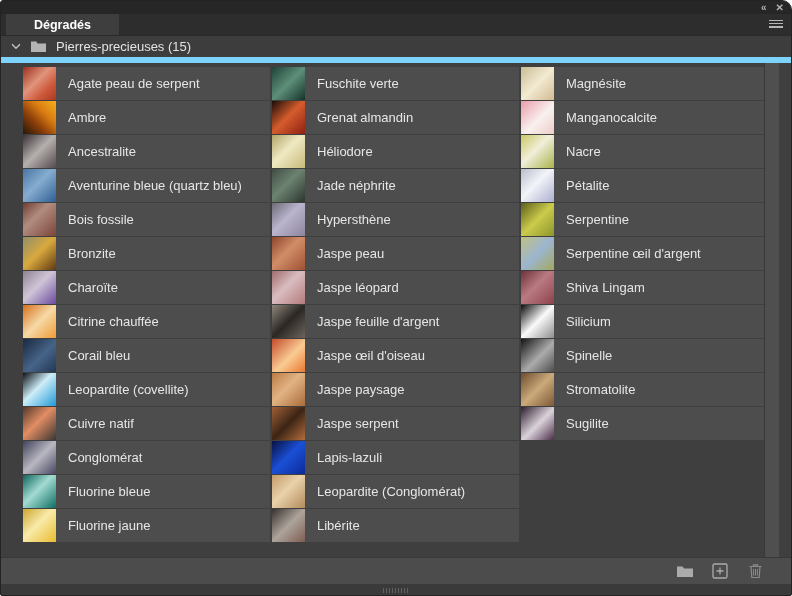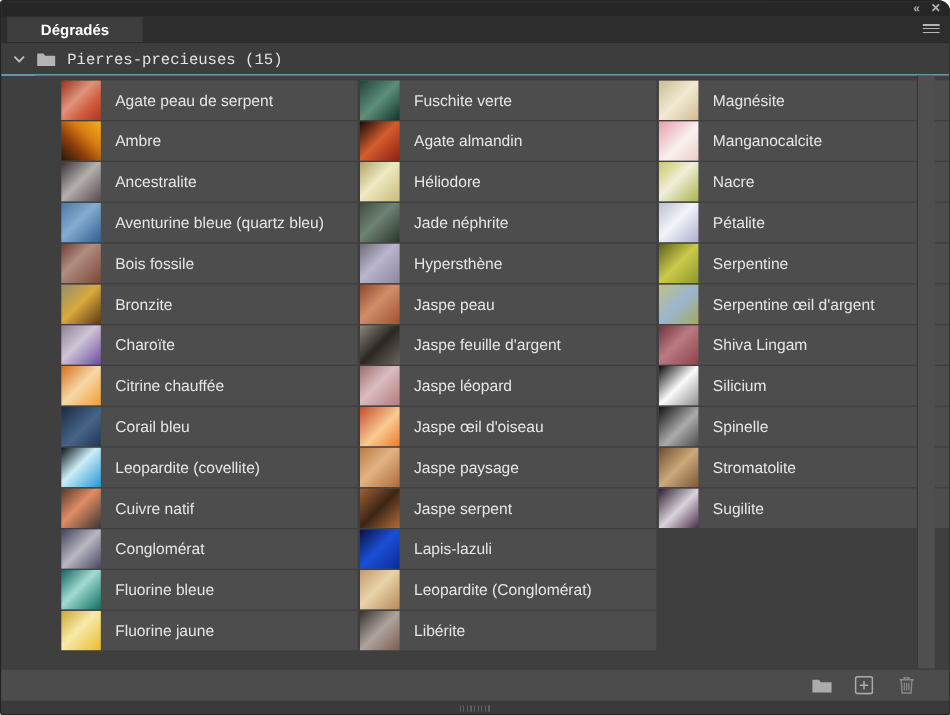--- a/index.html
+++ b/index.html
@@ -12,24 +12,24 @@
   
   .top-strip{height:13px;background:#262626;display:flex;align-items:center;justify-content:flex-end;gap:9px;padding:0 7px 0 0;border-radius:0 9px 0 0;}
   .win-glyph{color:#b2b2b2;font-size:10px;line-height:10px;font-weight:bold;cursor:default;}
   
   .tab-bar{height:22px;background:#2d2d2d;display:flex;align-items:stretch;border-bottom:1px solid #2a2a2a;}
   .tab{background:#3e3e3e;color:#ffffff;font-size:12.5px;font-weight:bold;padding:0 28px;display:flex;align-items:center;margin-left:5px;}
   .tab-spacer{flex:1;}
   .menu-btn{width:30px;display:flex;align-items:center;justify-content:center;}
   .menu-lines{width:14px;height:10px;background:repeating-linear-gradient(to bottom,#b5b5b5 0 1.3px,rgba(0,0,0,0) 1.3px 3.2px);}
   
-  .group-header{height:27px;background:#3d3d3d;border-bottom:1px solid #7dd3fc;display:flex;align-items:center;padding-left:10px;gap:9px;color:#e2e2e2;font-size:13px;font-family:Liberation Mono, monospace;}
+  .group-header{height:27px;background:#3d3d3d;border-bottom:6px solid #7dd3fc;display:flex;align-items:center;padding-left:10px;gap:9px;color:#e2e2e2;font-size:13px;}
   .chev{display:flex;align-items:center;}
   
-  .list-region{flex:1;position:relative;padding:4px 0 0 22px;background:#3f3f3f;margin-left:28px;}
+  .list-region{flex:1;position:relative;padding:4px 0 0 22px;background:#3f3f3f;}
   .list{display:grid;grid-auto-flow:column;grid-template-rows:repeat(14,33px);grid-template-columns:repeat(3,247px);gap:1px 2px;}
   .g-item{background:#4d4d4d;display:flex;align-items:center;overflow:hidden;cursor:default;}
   .g-swatch{width:33px;height:33px;flex:0 0 33px;}
   .g-label{color:#e6e6e6;font-size:13px;padding-left:12px;white-space:nowrap;}
   .scroll-track{position:absolute;top:0;bottom:0;right:12px;width:15px;background:#4f4f4f;border-left:1px solid #383838;}
   
   .footer{height:28px;background:#4c4c4c;border-top:1px solid #393939;border-bottom:1px solid #393939;display:flex;align-items:center;justify-content:flex-end;gap:15px;padding-right:26px;}
   .foot-btn{display:flex;align-items:center;justify-content:center;width:20px;height:20px;}
   .bottom-strip{height:10px;background:#3a3a3a;display:flex;align-items:center;justify-content:center;}
   .grip{width:26px;height:5px;background:repeating-linear-gradient(to right,#606060 0 1px,rgba(0,0,0,0) 1px 3px);}
@@ -139,21 +139,21 @@
     <div class="g-label">Fluorine jaune</div>
   </div>
 
   <div class="g-item">
     <div class="g-swatch" style="background: linear-gradient(135deg, rgb(33, 66, 58) 0%, rgb(93, 143, 121) 50%, rgb(22, 51, 42) 100%);"></div>
     <div class="g-label">Fuschite verte</div>
   </div>
 
   <div class="g-item">
     <div class="g-swatch" style="background: linear-gradient(135deg, rgb(23, 12, 8) 0%, rgb(213, 92, 44) 48%, rgb(142, 32, 20) 100%);"></div>
-    <div class="g-label">Agate almandin</div>
+    <div class="g-label">Grenat almandin</div>
   </div>
 
   <div class="g-item">
     <div class="g-swatch" style="background: linear-gradient(135deg, rgb(177, 164, 104) 0%, rgb(239, 233, 194) 45%, rgb(201, 186, 124) 100%);"></div>
     <div class="g-label">Héliodore</div>
   </div>
 
   <div class="g-item">
     <div class="g-swatch" style="background: linear-gradient(135deg, rgb(65, 76, 68) 0%, rgb(109, 131, 113) 45%, rgb(43, 53, 45) 100%);"></div>
     <div class="g-label">Jade néphrite</div>
@@ -163,27 +163,27 @@
     <div class="g-swatch" style="background: linear-gradient(135deg, rgb(108, 108, 117) 0%, rgb(186, 180, 206) 45%, rgb(141, 133, 156) 100%);"></div>
     <div class="g-label">Hypersthène</div>
   </div>
 
   <div class="g-item">
     <div class="g-swatch" style="background: linear-gradient(135deg, rgb(141, 69, 44) 0%, rgb(209, 141, 104) 45%, rgb(160, 81, 51) 100%);"></div>
     <div class="g-label">Jaspe peau</div>
   </div>
 
   <div class="g-item">
+    <div class="g-swatch" style="background: linear-gradient(135deg, rgb(159, 109, 109) 0%, rgb(218, 188, 192) 45%, rgb(179, 123, 123) 100%);"></div>
+    <div class="g-label">Jaspe léopard</div>
+  </div>
+
+  <div class="g-item">
     <div class="g-swatch" style="background: linear-gradient(135deg, rgb(142, 134, 124) 0%, rgb(43, 39, 35) 50%, rgb(109, 101, 93) 100%);"></div>
     <div class="g-label">Jaspe feuille d'argent</div>
-  </div>
-
-  <div class="g-item">
-    <div class="g-swatch" style="background: linear-gradient(135deg, rgb(159, 109, 109) 0%, rgb(218, 188, 192) 45%, rgb(179, 123, 123) 100%);"></div>
-    <div class="g-label">Jaspe léopard</div>
   </div>
 
   <div class="g-item">
     <div class="g-swatch" style="background: linear-gradient(135deg, rgb(197, 75, 43) 0%, rgb(249, 203, 147) 55%, rgb(233, 121, 49) 100%);"></div>
     <div class="g-label">Jaspe œil d'oiseau</div>
   </div>
 
   <div class="g-item">
     <div class="g-swatch" style="background: linear-gradient(135deg, rgb(187, 123, 66) 0%, rgb(226, 179, 132) 45%, rgb(170, 107, 58) 100%);"></div>
     <div class="g-label">Jaspe paysage</div>

